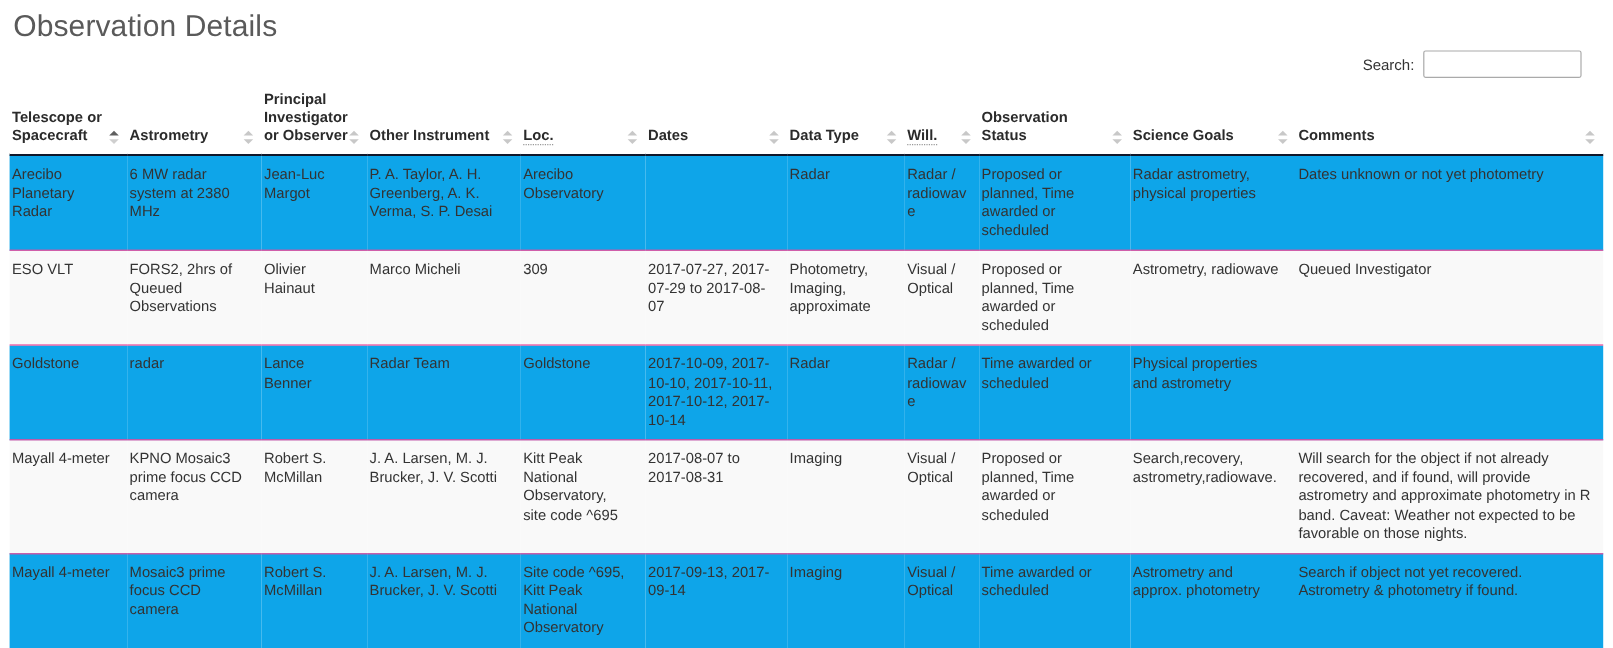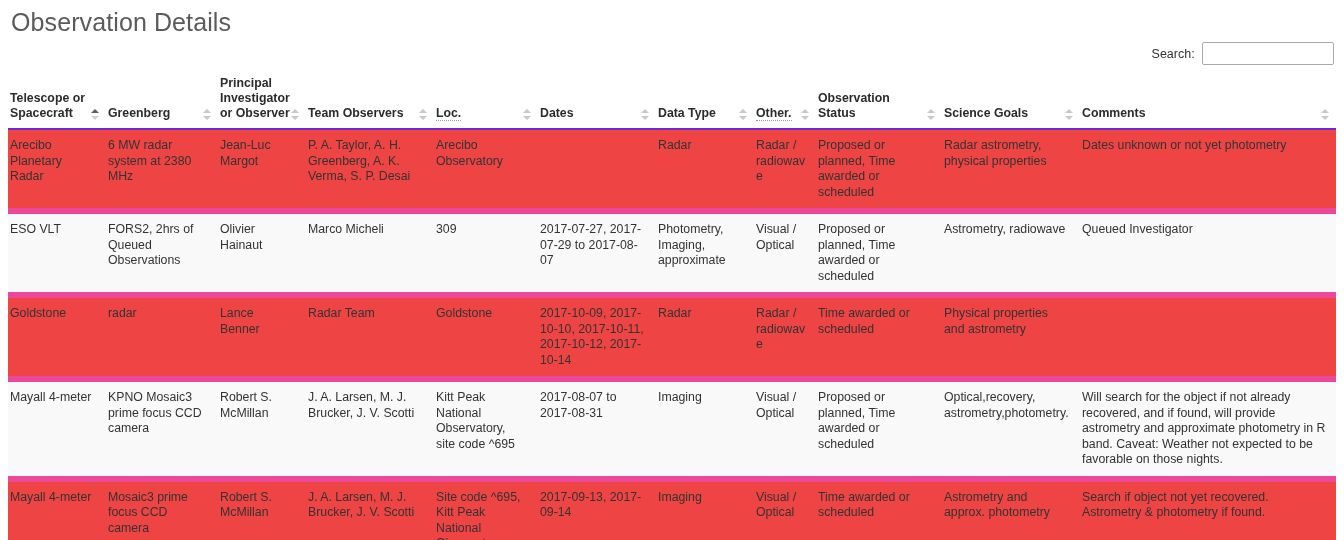--- a/index.html
+++ b/index.html
@@ -29,21 +29,21 @@
     padding: 8px 0 0 3px;
     letter-spacing: 0.1px;
     line-height: 28px;
   }
   .toolbar {
     position: relative;
     height: 34px;
   }
   .search-wrap {
     position: absolute;
-    right: 2px;
+    right: 18px;
     top: 6px;
     font-size: 12px;
     color: #333;
     white-space: nowrap;
   }
   .search-label {
     display: inline-block;
     vertical-align: middle;
     padding-right: 4px;
     font-size: 12.5px;
@@ -70,21 +70,21 @@
     font-size: 12.3px;
   }
   table.dataTable thead th {
     text-align: left;
     vertical-align: bottom;
     font-weight: bold;
     color: #2b2b2b;
     font-size: 12.3px;
     line-height: 15px;
     padding: 6px 16px 7px 2px;
-    border-bottom: 2px solid #6d28d9;
+    border-bottom: 2px solid #0f172a;
     position: relative;
     white-space: normal;
     background: #ffffff;
     cursor: pointer;
   }
   table.dataTable thead th .hlabel {
     display: inline;
   }
   .abbr {
     border-bottom: 1px dotted #999;
@@ -113,29 +113,29 @@
   .sort-icon .dn {
     bottom: 0;
     border-top: 4px solid #c8c8c8;
   }
   .sort-icon.asc .up { border-bottom-color: #5f5f5f; }
   .sort-icon.asc .dn { border-top-color: #cfcfcf; }
 
   table.dataTable tbody td {
     vertical-align: top;
     padding: 8px 10px 8px 2px;
-    border-top: 6px solid #ec4899;
+    border-top: 1px solid #ec4899;
     color: #333333;
     font-size: 12.3px;
     line-height: 15.5px;
     word-wrap: break-word;
     overflow-wrap: break-word;
   }
   table.dataTable tbody tr.odd td {
-    background: #ef4444;
+    background: #0ea5e9;
   }
   table.dataTable tbody tr.even td {
     background: #f9f9f9;
   }
   table.dataTable tbody tr:first-child td {
     border-top: none;
   }
   table.dataTable tbody tr:last-child td {
     border-bottom: 1px solid #dddddd;
   }
@@ -183,35 +183,35 @@
     <thead>
       <tr>
         <th>
           <span class="hlabel">Telescope or Spacecraft</span>
           <span class="sort-icon asc">
               <span class="up"></span>
               <span class="dn"></span>
             </span>
         </th>
         <th>
-          <span class="hlabel">Greenberg</span>
+          <span class="hlabel">Astrometry</span>
           <span class="sort-icon">
               <span class="up"></span>
               <span class="dn"></span>
             </span>
         </th>
         <th>
           <span class="hlabel">Principal Investigator or Observer</span>
           <span class="sort-icon">
               <span class="up"></span>
               <span class="dn"></span>
             </span>
         </th>
         <th>
-          <span class="hlabel">Team Observers</span>
+          <span class="hlabel">Other Instrument</span>
           <span class="sort-icon">
               <span class="up"></span>
               <span class="dn"></span>
             </span>
         </th>
         <th>
           <span class="hlabel abbr">Loc.</span>
           <span class="sort-icon">
               <span class="up"></span>
               <span class="dn"></span>
@@ -225,21 +225,21 @@
             </span>
         </th>
         <th>
           <span class="hlabel">Data Type</span>
           <span class="sort-icon">
               <span class="up"></span>
               <span class="dn"></span>
             </span>
         </th>
         <th>
-          <span class="hlabel abbr">Other.</span>
+          <span class="hlabel abbr">Will.</span>
           <span class="sort-icon">
               <span class="up"></span>
               <span class="dn"></span>
             </span>
         </th>
         <th>
           <span class="hlabel">Observation Status</span>
           <span class="sort-icon">
               <span class="up"></span>
               <span class="dn"></span>
@@ -308,21 +308,21 @@
       <tr class="even">
         <td>Mayall 4-meter</td>
         <td>KPNO Mosaic3 prime focus CCD camera</td>
         <td>Robert S. McMillan</td>
         <td>J. A. Larsen, M. J. Brucker, J. V. Scotti</td>
         <td>Kitt Peak National Observatory, site code ^695</td>
         <td>2017-08-07 to 2017-08-31</td>
         <td>Imaging</td>
         <td>Visual / Optical</td>
         <td>Proposed or planned, Time awarded or scheduled</td>
-        <td>Optical,recovery, astrometry,photometry.</td>
+        <td>Search,recovery, astrometry,radiowave.</td>
         <td>Will search for the object if not already recovered, and if found, will provide astrometry and approximate photometry in R band. Caveat: Weather not expected to be favorable on those nights.</td>
       </tr>
 
       <tr class="odd">
         <td>Mayall 4-meter</td>
         <td>Mosaic3 prime focus CCD camera</td>
         <td>Robert S. McMillan</td>
         <td>J. A. Larsen, M. J. Brucker, J. V. Scotti</td>
         <td>Site code ^695, Kitt Peak National Observatory</td>
         <td>2017-09-13, 2017-09-14</td>

